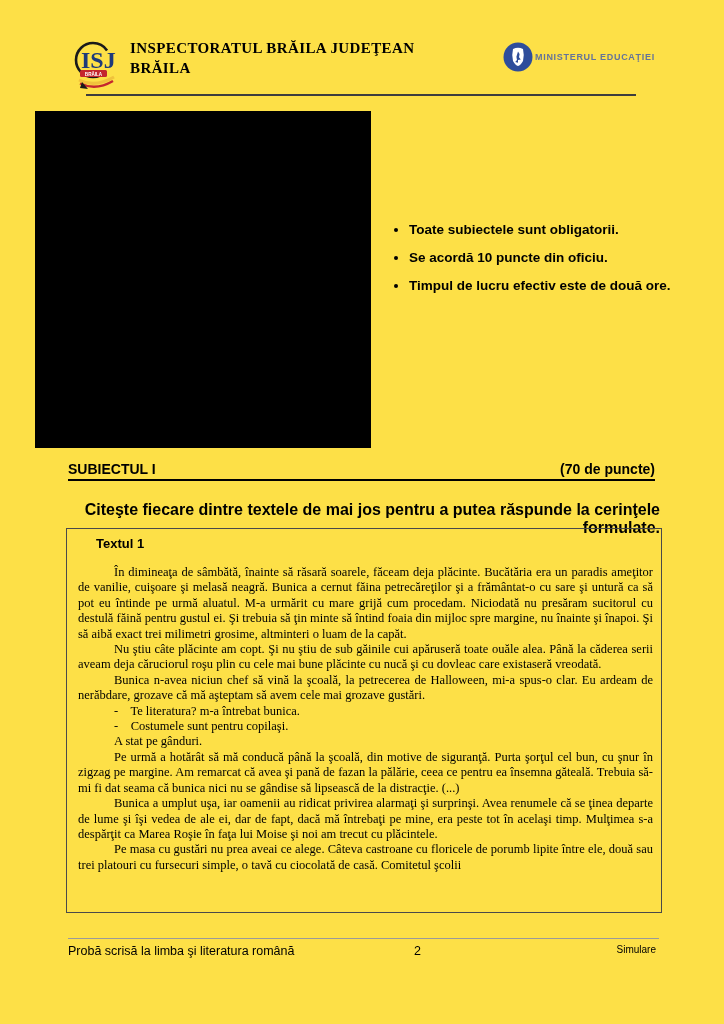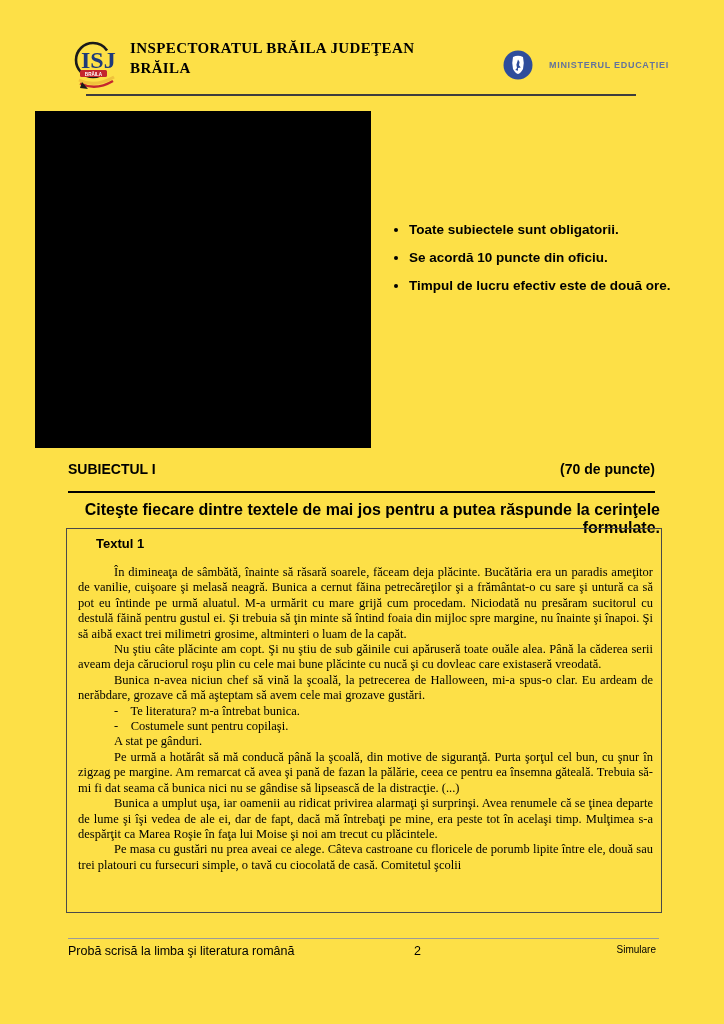--- a/index.html
+++ b/index.html
@@ -14,21 +14,21 @@
     overflow: hidden;
   }
 
   
   .isj-logo { position: absolute; left: 72px; top: 35px; width: 48px; height: 56px; }
   .org-title {
     position: absolute; left: 130px; top: 38px;
     font-family: "Liberation Serif", serif;
     font-weight: bold; font-size: 15px; line-height: 20px; letter-spacing: 0.4px;
   }
-  .ministry { position: absolute; left: 503px; top: 50px; display: flex; align-items: center; gap: 16px; }
+  .ministry { position: absolute; left: 503px; top: 42px; display: flex; align-items: center; gap: 2px; }
   .ministry-logo { width: 30px; height: 30px; flex: 0 0 auto; }
   .ministry-text { font-size: 9px; font-weight: bold; letter-spacing: 0.7px; color: #64739a; }
   .header-rule { position: absolute; left: 86px; top: 94px; width: 550px; height: 2px; background: #3d3d3d; }
 
   
   .redaction-box { position: absolute; left: 35px; top: 111px; width: 336px; height: 337px; background: #000; }
 
   
   .notices {
     position: absolute; left: 392px; top: 222px; width: 318px;
@@ -36,21 +36,21 @@
     font-weight: bold; font-size: 13.5px; line-height: 16px;
     list-style: disc;
   }
   .notices li { margin-bottom: 12px; }
 
   
   .subject-line {
     position: absolute; left: 68px; top: 461px; width: 587px;
     display: flex; justify-content: space-between; align-items: flex-end;
     font-weight: bold; font-size: 14px;
-    border-bottom: 2px solid #000; padding-bottom: 14px; text-align: center;
+    border-bottom: 2px solid #000; padding-bottom: 2px; text-align: center;
   }
   .instruction {
     position: absolute; left: 68px; top: 501px; width: 592px;
     font-weight: bold; font-size: 16px; text-align: right;
   }
 
   
   .text-box {
     position: absolute; left: 66px; top: 528px; width: 596px; height: 385px;
     border: 1px solid #4a4a4a; box-sizing: border-box;

